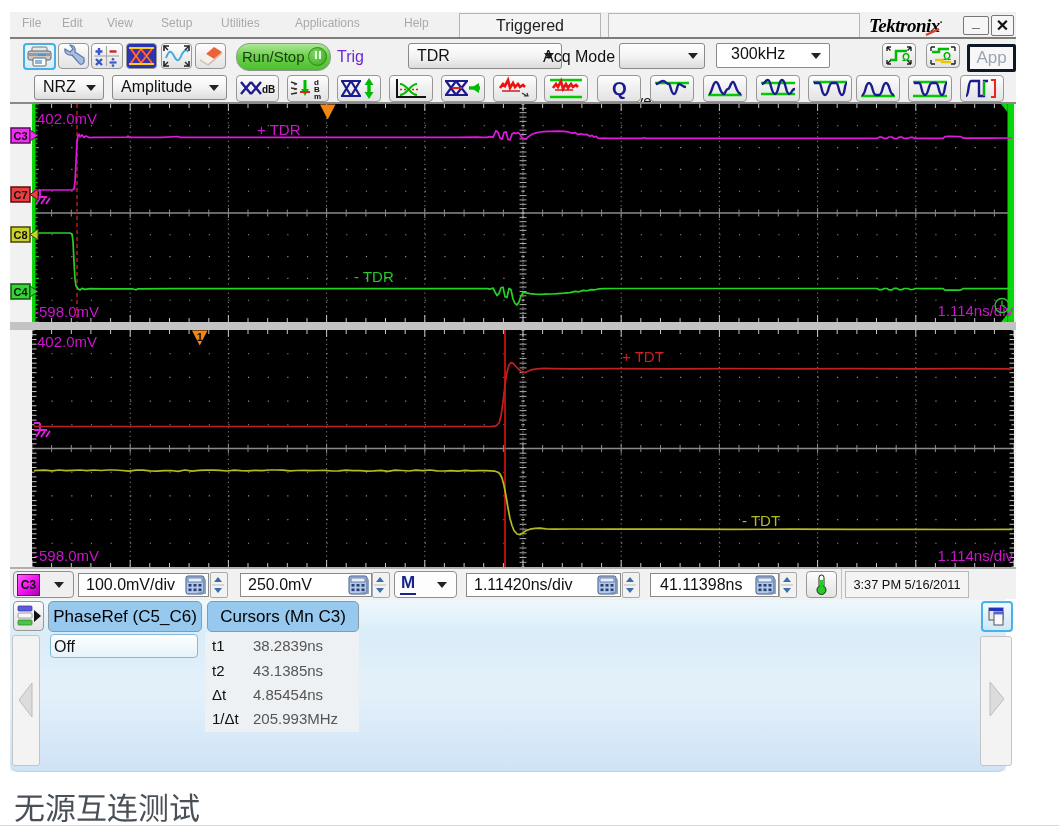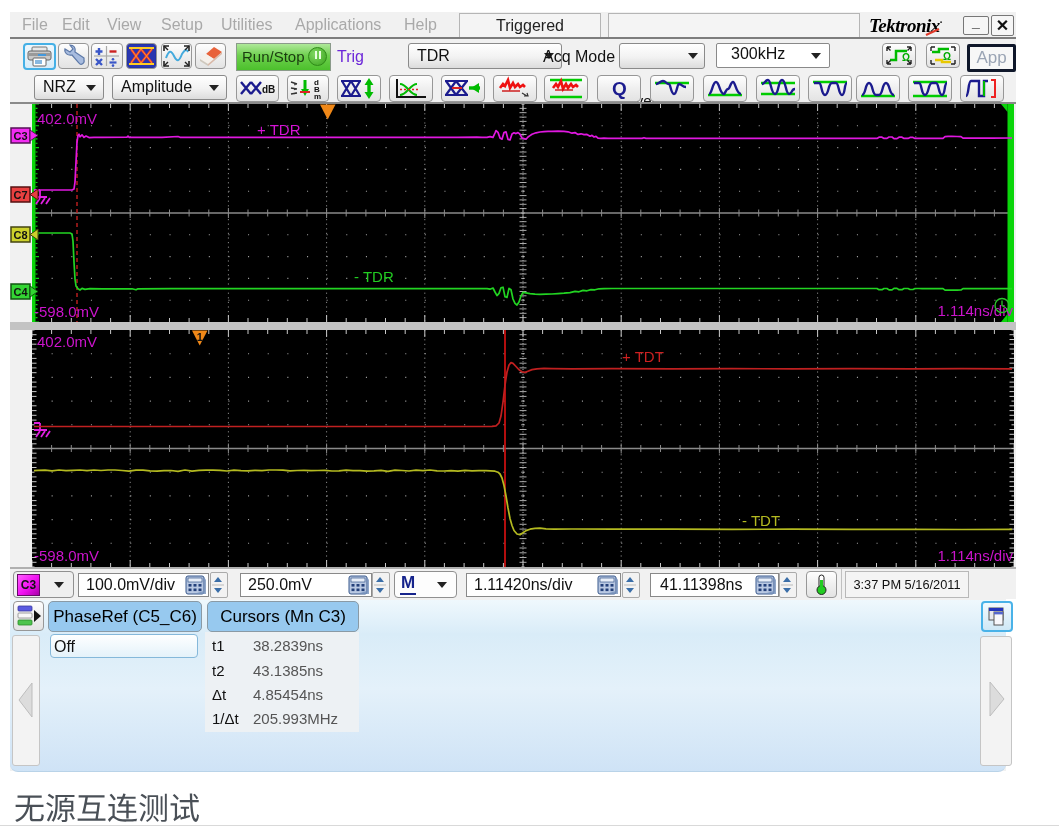--- a/index.html
+++ b/index.html
@@ -1,20 +1,20 @@
 <!DOCTYPE html>
 <html><head>
 <meta charset="utf-8">
 <style>
   html,body{margin:0;padding:0;}
   body{width:1059px;height:828px;position:relative;background:#fff;
        font-family:"Liberation Sans",sans-serif;-webkit-font-smoothing:antialiased;}
   .abs{position:absolute;}
   .win{position:absolute;left:10px;top:12px;width:1006px;height:759px;background:#f1f1f1;}
-  .menutxt{position:absolute;top:16px;font-size:16px;color:#a9a9a9;}
+  .menutxt{position:absolute;top:16px;font-size:12px;color:#a9a9a9;}
   .tbox{position:absolute;top:1px;height:24px;background:#f4f4f4;border:1px solid #b5b5b5;border-bottom:none;}
   .btn{position:absolute;border:1px solid #979797;border-radius:4px;
        background:linear-gradient(#fefefe,#efefef 50%,#e3e3e3);}
   .btn.sel{border:2px solid #45b0e6;}
   .combo{position:absolute;border:1px solid #8a8a8a;border-radius:3px;
        background:linear-gradient(#ffffff,#f2f2f2 55%,#dcdcdc);font-size:16px;color:#111;}
   .combo .lab{position:absolute;left:8px;top:3px;}
   .carot{position:absolute;width:0;height:0;border-left:5px solid transparent;
        border-right:5px solid transparent;border-top:6px solid #222;}
   .field{position:absolute;background:#fff;border:1px solid #898989;font-size:16px;color:#111;}
@@ -90,21 +90,21 @@
 </svg></div>
 
 <div class="btn" style="left:195px;top:43px;width:29px;height:24px;">
 <svg width="29" height="24" viewBox="0 0 29 24">
 <polygon points="10,10 18,3 26,8 18,15" fill="#e8623a"></polygon>
 <polygon points="4,15 10,10 18,15 12,20" fill="#f5f0ea"></polygon>
 <polygon points="4,15 12,20 12,22 4,17" fill="#cfc8bd"></polygon>
 <polygon points="12,20 18,15 26,8 26,10 18,17 12,22" fill="#d9b9a8"></polygon>
 </svg></div>
 
-<div class="abs" style="left:236px;top:43px;width:93px;height:26px;border:1px solid #8a9a8a;border-radius:0;background:linear-gradient(#aee89a,#6ed04e 45%,#4cc02c);text-align:center;">
+<div class="abs" style="left:236px;top:43px;width:93px;height:26px;border:1px solid #8a9a8a;border-radius:13px;background:linear-gradient(#aee89a,#6ed04e 45%,#4cc02c);text-align:center;">
   <span style="position:absolute;left:5px;top:4px;font-size:15px;color:#1a3a10;">Run/Stop</span>
   <span style="position:absolute;right:3px;top:3px;width:17px;height:17px;border-radius:50%;background:radial-gradient(circle at 35% 35%,#7fd860,#3aa31e);border:1px solid #2f8a18;"></span>
   <span style="position:absolute;right:9px;top:7px;width:2px;height:8px;background:#e8ffe0;"></span>
   <span style="position:absolute;right:13px;top:7px;width:2px;height:8px;background:#e8ffe0;"></span>
 </div>
 <span class="abs" style="left:337px;top:48px;font-size:16px;color:#6d28d9;">Trig</span>
 <div class="combo" style="left:372px;top:43px;width:152px;height:24px;margin-left:36px;">
     <span class="lab">TDR</span>
     <span class="carot" style="right:7px;top:9px;"></span>
   </div>

